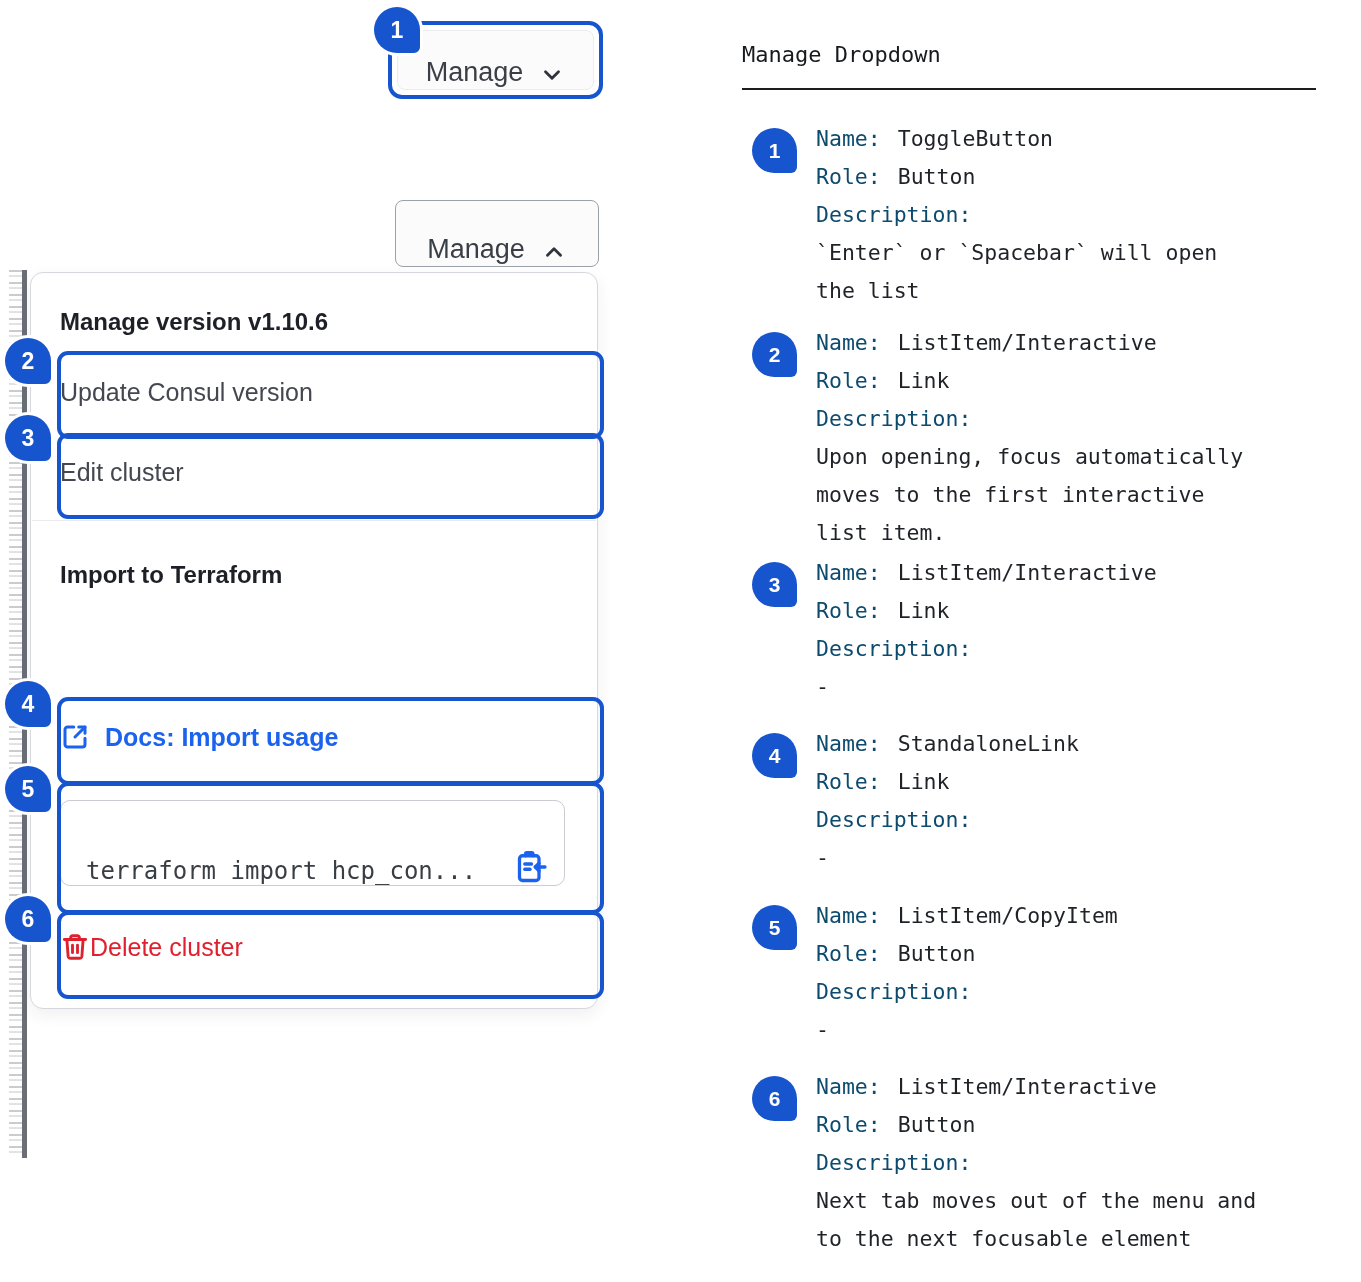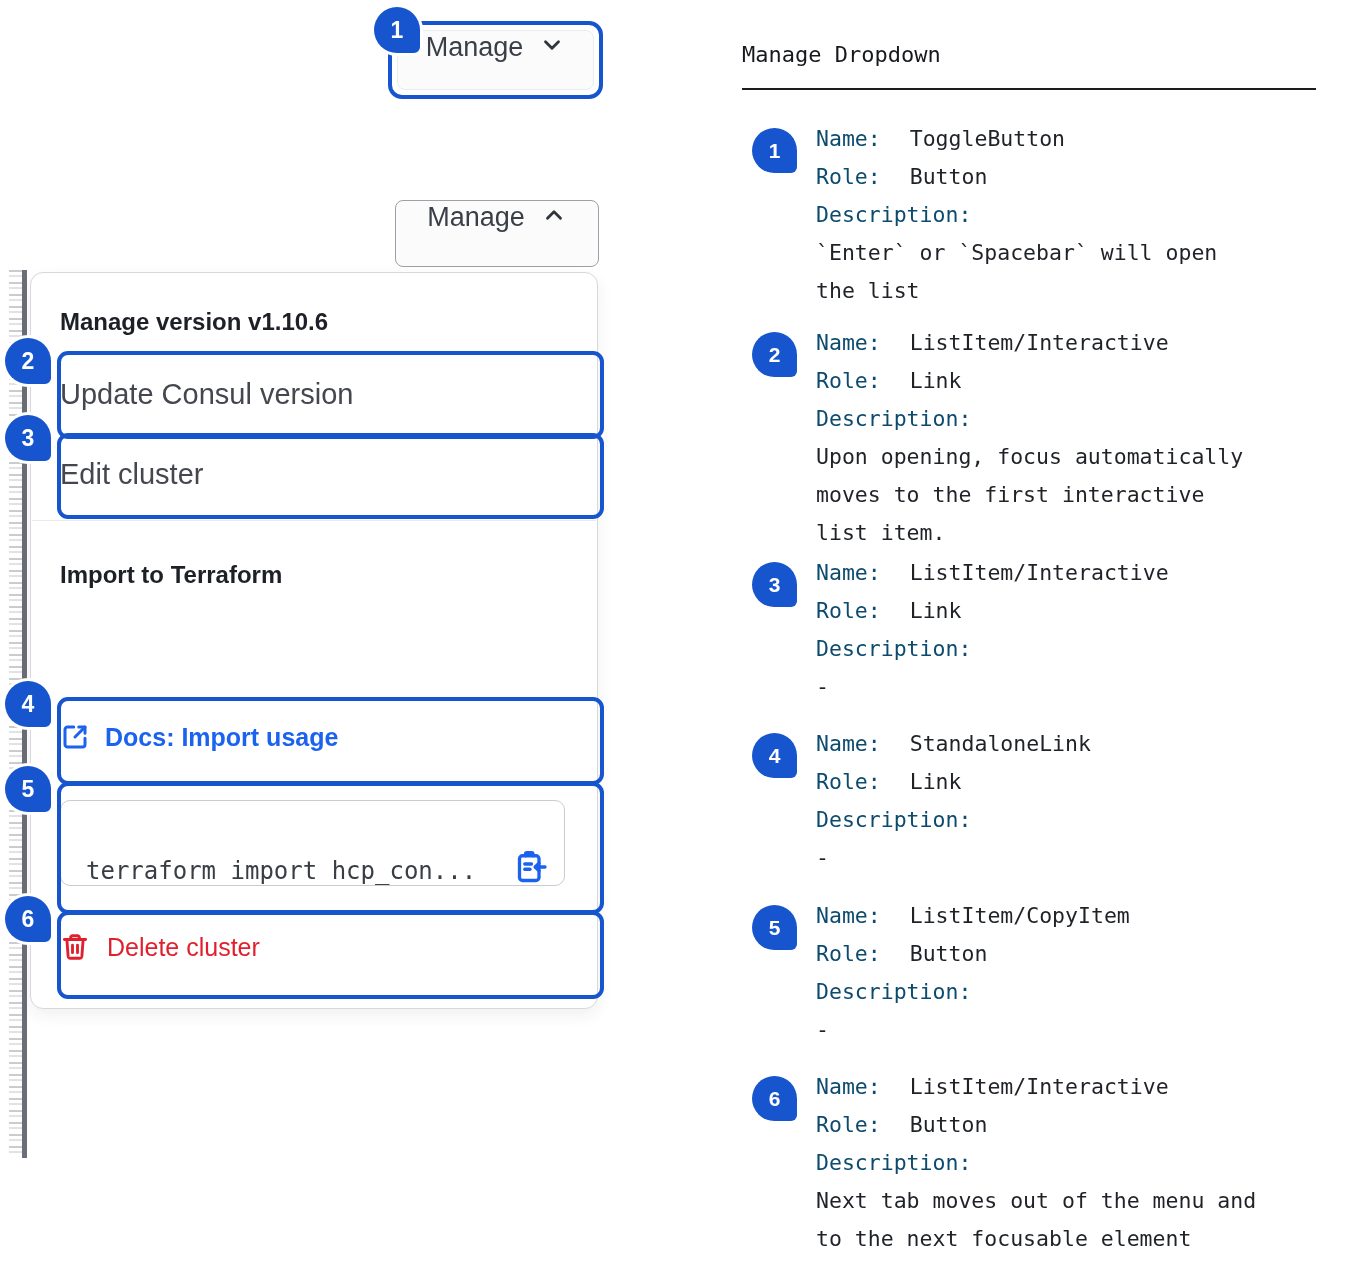--- a/index.html
+++ b/index.html
@@ -25,40 +25,40 @@
     pointer-events:none;z-index:20;background:transparent;
   }
 
   
   .focus-ring{
     position:absolute;left:388px;top:21px;width:215px;height:78px;
     border:4px solid #1655CE;border-radius:14px;box-sizing:border-box;
     padding:5px;background:#ffffff;z-index:10;
   }
   .manage-btn{
-    display:flex;align-items:flex-start;justify-content:center;gap:16px;
+    display:flex;align-items:flex-end;justify-content:center;gap:16px;
     background:#fbfbfc;border:1px solid #ececef;border-radius:8px;
     width:100%;height:100%;cursor:pointer;box-sizing:border-box;
     font-family:"Liberation Sans", sans-serif;
   }
   .manage-btn .lbl{font-size:27px;color:#3a3e47;}
   .btn2{
     position:absolute;left:395px;top:200px;width:202px;height:65px;
     border:1.5px solid #9ba1a9;background:#fbfbfc;border-radius:8px;
   }
   .btn2 .manage-btn{border:none;background:transparent;}
 
   
   .panel{
     position:absolute;left:30px;top:272px;width:568px;height:737px;
     background:#ffffff;border:1px solid #d6d8dd;border-radius:13px;
     box-shadow:0 6px 16px rgba(40,44,52,.07);box-sizing:border-box;z-index:5;
   }
   .dd-header{position:absolute;left:60px;font-size:24px;font-weight:700;color:#1d2026;z-index:8;}
-  .dd-item{position:absolute;left:60px;font-size:29px;color:#44474f;z-index:8;cursor:pointer;}
+  .dd-item{position:absolute;left:60px;font-size:25px;color:#44474f;z-index:8;cursor:pointer;}
   .dd-divider{position:absolute;left:32px;top:520px;width:564px;height:1px;background:#e8eaed;z-index:8;}
   .dd-paragraph{
     position:absolute;left:60px;top:583px;width:508px;
     font-size:24px;line-height:36px;color:#8b8f98;z-index:8;
   }
   .docs-row{
     position:absolute;left:60px;top:722px;display:flex;align-items:center;gap:15px;
     color:#1B63EE;font-size:25px;font-weight:700;z-index:8;cursor:pointer;
   }
   .code-field{
@@ -66,21 +66,21 @@
     border:1.5px solid #caccd1;border-radius:10px;background:#ffffff;
     display:flex;align-items:flex-end;box-sizing:border-box;
     padding:4px 16px 0 25px;z-index:8;
   }
   .code-text{
     font-family:"DejaVu Sans Mono", monospace;font-size:24px;color:#393d44;
     flex:1;white-space:nowrap;overflow:hidden;
   }
   .copy-btn{background:none;border:none;padding:0;cursor:pointer;display:flex;}
   .delete-row{
-    position:absolute;left:60px;top:932px;display:flex;align-items:center;gap:17px;
+    position:absolute;left:60px;top:932px;display:flex;align-items:center;
     color:#E0202E;font-size:25px;font-weight:500;z-index:8;cursor:pointer;
   }
 
   
   .edge-line{position:absolute;left:22px;top:270px;width:5px;height:888px;background:#6a6f77;z-index:2;}
   .edge-noise{
     position:absolute;left:9px;top:270px;width:13px;height:888px;z-index:1;opacity:.65;
     background:repeating-linear-gradient(180deg,
       rgba(106,111,119,.55) 0 2px, transparent 2px 5px,
       rgba(106,111,119,.30) 5px 7px, transparent 7px 12px);
@@ -93,21 +93,21 @@
   }
   .legend-rule{position:absolute;left:742px;top:88px;width:574px;height:2px;background:#1b1d21;}
   .legend-item{position:absolute;left:742px;width:600px;}
   .legend-badge{position:absolute;left:10px;top:8px;}
   .legend-text{
     position:absolute;left:74px;top:0;width:448px;
     font-family:"DejaVu Sans Mono", monospace;font-size:21.5px;line-height:38px;
   }
   .legend-text .lab{color:#0c4a6e;}
   .legend-text .val{color:#1f2227;}
-  .legend-text .row .val{margin-left:29px;}
+  .legend-text .row .val{margin-left:17px;}
 
   
   .icon{display:block;}
 </style>
 </head>
 <body>
 
 <div class="canvas">
 
   <div class="edge-noise"></div>

